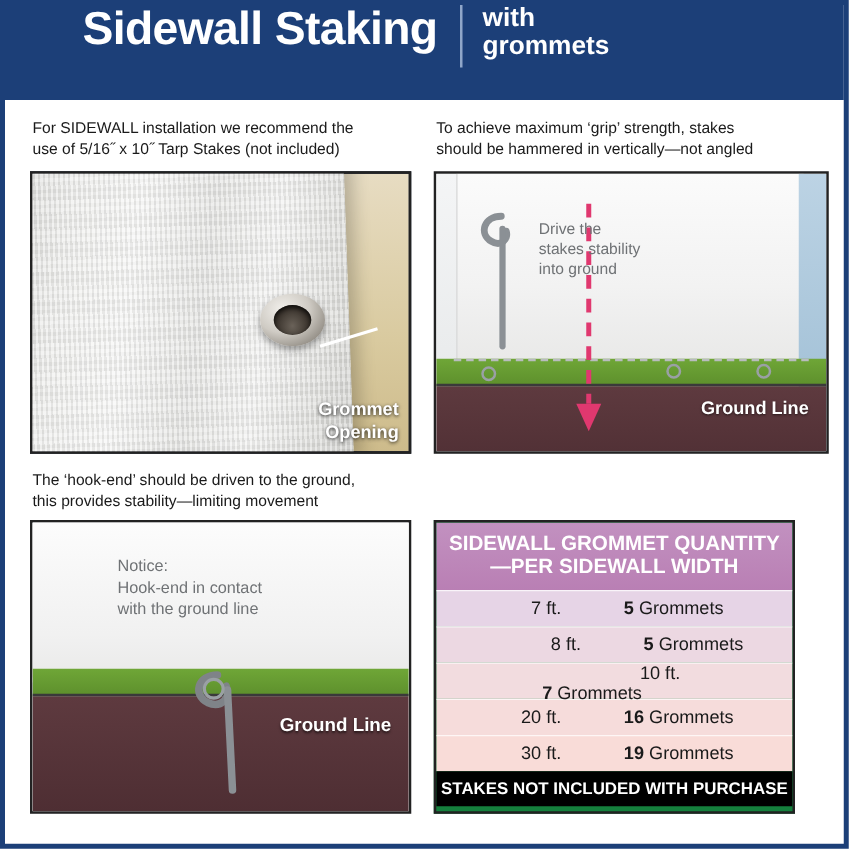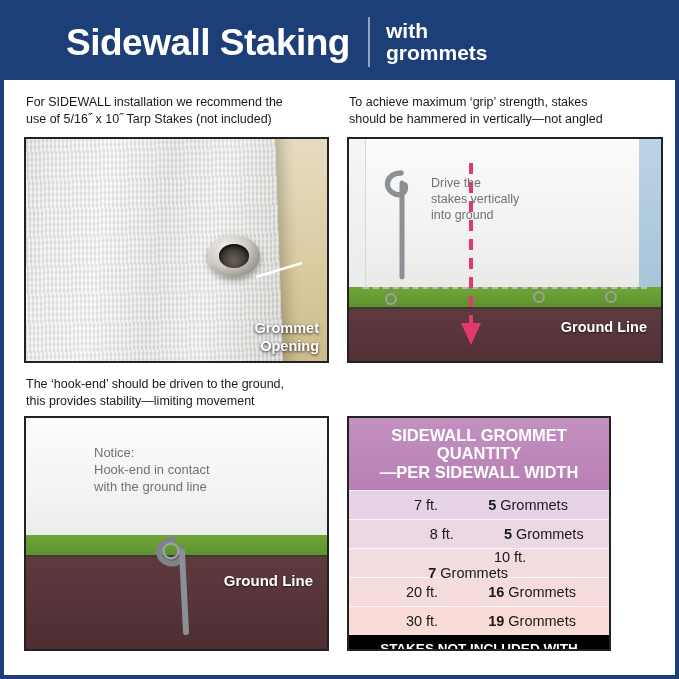--- a/index.html
+++ b/index.html
@@ -23,21 +23,20 @@
   }
 
   
   .header {
     position: absolute;
     left: 0; top: 0;
     width: 671px;
     height: 76px;
     background: #1c3f78;
     display: flex;
-    align-items: center;
     padding-left: 62px;
     box-sizing: border-box;
   }
   .header-title {
     color: #ffffff;
     font-size: 37px;
     font-weight: bold;
     letter-spacing: -0.5px;
     line-height: 1;
     white-space: nowrap;
@@ -154,21 +153,21 @@
   .f3-ground-green { position: absolute; left: 0; bottom: 92px; width: 100%; height: 22px;
     background: linear-gradient(180deg,#6fa637 0%, #5d8f2c 100%); }
   .f3-ground-soil { position: absolute; left: 0; bottom: 0; width: 100%; height: 92px;
     background: linear-gradient(180deg,#5e3a3f 0%, #4e2e33 100%); }
   .f3-groundline { position: absolute; left: 0; bottom: 92px; width: 100%; height: 2px; background: #3a3a3a; }
   .f3-gl-label { position: absolute; right: 14px; bottom: 60px; color: #ffffff; font-size: 15px; font-weight: bold;
     text-shadow: 0 1px 2px rgba(0,0,0,0.6); }
   .f3-note { position: absolute; left: 68px; top: 26px; color: #6f7275; font-size: 13px; line-height: 1.32; }
 
   
-  #fig4 { left: 343px; top: 412px; width: 264px; height: 235px; background: #15803d; border: 2px solid #222222; }
+  #fig4 { left: 343px; top: 412px; width: 289px; height: 235px; background: #15803d; border: 2px solid #222222; }
   .t-head {
     background: linear-gradient(180deg,#c291c0 0%, #b97fb4 100%);
     color: #ffffff;
     text-align: center;
     font-weight: bold;
     font-size: 16.5px;
     line-height: 1.12;
     padding: 8px 4px 9px 4px;
   }
   .t-row {
@@ -250,21 +249,21 @@
       <circle cx="42" cy="160" r="5" fill="none" stroke="#9aa0a4" stroke-width="2"></circle>
       <circle cx="190" cy="158" r="5" fill="none" stroke="#9aa0a4" stroke-width="2"></circle>
       <circle cx="262" cy="158" r="5" fill="none" stroke="#9aa0a4" stroke-width="2"></circle>
 
       <line x1="122" y1="24" x2="122" y2="184" stroke="#e0386f" stroke-width="4" stroke-dasharray="11 8"></line>
       <polygon points="122,206 112,184 132,184" fill="#e0386f"></polygon>
     </svg>
 
     <div class="f2-note">
       <div>Drive the</div>
-      <div>stakes vertically</div>
+      <div>stakes stability</div>
       <div>into ground</div>
     </div>
     <div class="f2-gl-label">Ground Line</div>
   </div>
 
   <div class="cap" style="left:22px; top:372px; width:315px;">
     <div>The ‘hook-end’ should be driven to the ground,</div>
     <div>this provides stability—limiting movement</div>
   </div>
 

